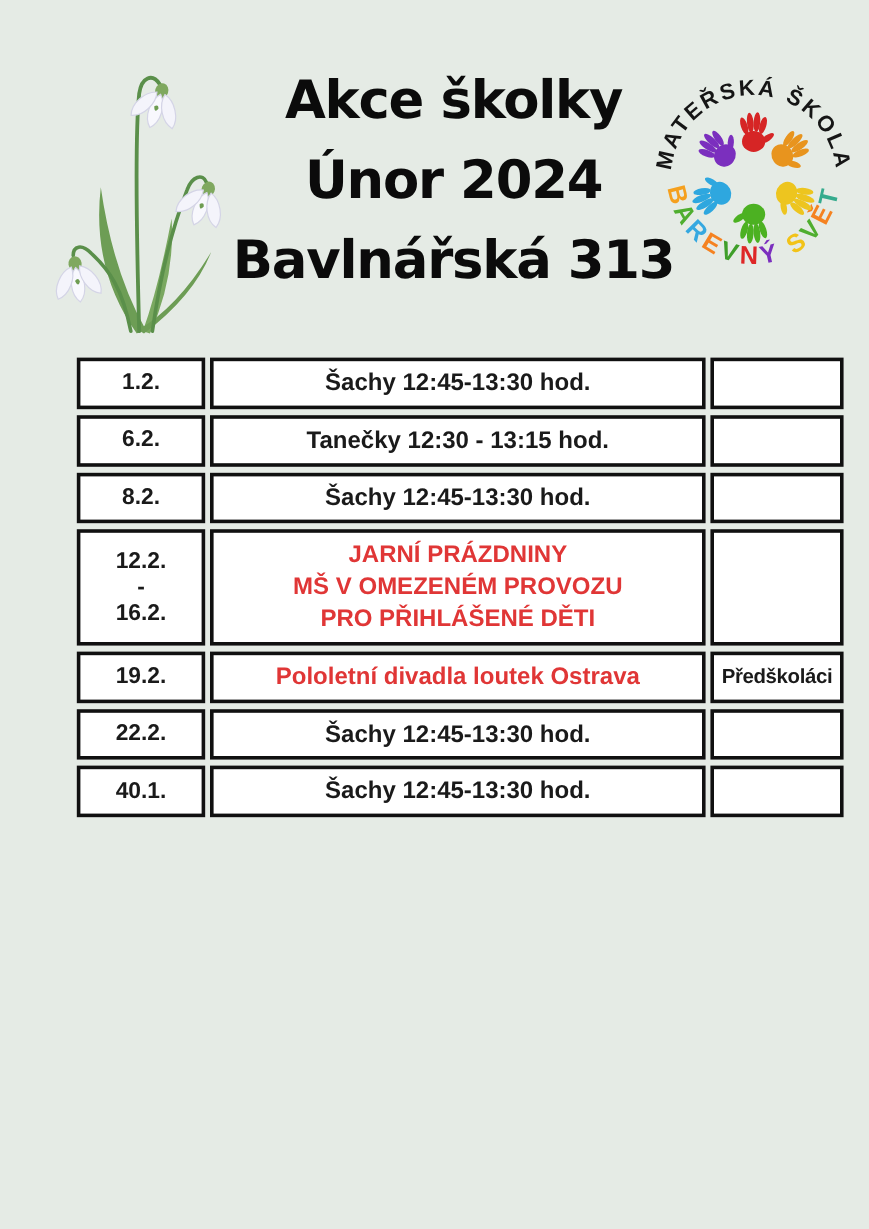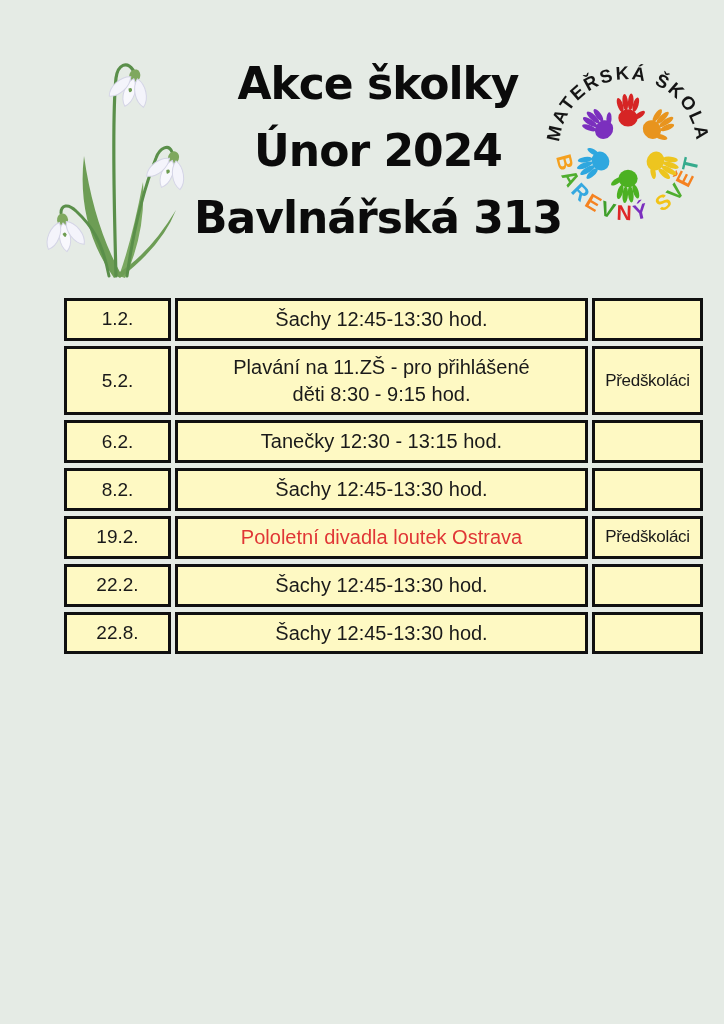--- a/index.html
+++ b/index.html
@@ -17,23 +17,23 @@
     color:#0b0b0b;letter-spacing:-1px;white-space:nowrap;margin-left:32px;
   }
   .logo{position:absolute;left:536px;top:52px;width:184px;height:198px;z-index:3;}
   
   table.schedule{
     position:absolute;left:60px;top:293px;
     border-collapse:separate;border-spacing:4px 5px;
     table-layout:fixed;width:601px;
   }
   td{
-    border:3px solid #101010;background:#fef9c3;
+    border:3px solid #101010;background:#ffffff;
     text-align:center;vertical-align:middle;
-    font-weight:normal;color:#1a1a1a;
+    font-weight:bold;color:#1a1a1a;
     white-space:pre-line;
     margin-top:16px;
   }
   td.date-cell{width:99px;font-size:19px;padding:4px 1px;}
   td.event-cell{width:367px;font-size:20px;line-height:1.34;padding:5px 20px;}
   td.note-cell{width:103px;font-size:17px;padding:4px 1px;letter-spacing:-0.3px;}
   td.event-cell.red{color:#e03636;}
 </style>
 </head>
 <body>
@@ -98,44 +98,47 @@
 </svg>
 
 <table class="schedule">
   <tbody id="schedule-body">
       <tr>
         <td class="date-cell">1.2.</td>
         <td class="event-cell">Šachy 12:45-13:30 hod.</td>
         <td class="note-cell"></td>
       </tr>
       <tr>
-        <td class="date-cell">5.2.</td>
-        <td class="event-cell">Plavání na 11.ZŠ - pro přihlášené
-děti  8:30 - 9:15 hod.</td>
-        <td class="note-cell">Předškoláci</td>
-      </tr>
-      <tr>
         <td class="date-cell">6.2.</td>
         <td class="event-cell">Tanečky 12:30 - 13:15 hod.</td>
         <td class="note-cell"></td>
       </tr>
       <tr>
         <td class="date-cell">8.2.</td>
         <td class="event-cell">Šachy 12:45-13:30 hod.</td>
+        <td class="note-cell"></td>
+      </tr>
+      <tr>
+        <td class="date-cell">12.2.
+-
+16.2.</td>
+        <td class="event-cell red">JARNÍ PRÁZDNINY
+MŠ V OMEZENÉM PROVOZU
+PRO PŘIHLÁŠENÉ DĚTI</td>
         <td class="note-cell"></td>
       </tr>
       <tr>
         <td class="date-cell">19.2.</td>
         <td class="event-cell red">Pololetní divadla loutek Ostrava</td>
         <td class="note-cell">Předškoláci</td>
       </tr>
       <tr>
         <td class="date-cell">22.2.</td>
         <td class="event-cell">Šachy 12:45-13:30 hod.</td>
         <td class="note-cell"></td>
       </tr>
       <tr>
-        <td class="date-cell">22.8.</td>
+        <td class="date-cell">40.1.</td>
         <td class="event-cell">Šachy 12:45-13:30 hod.</td>
         <td class="note-cell"></td>
       </tr>
     </tbody>
 </table>
 
 </body></html>

